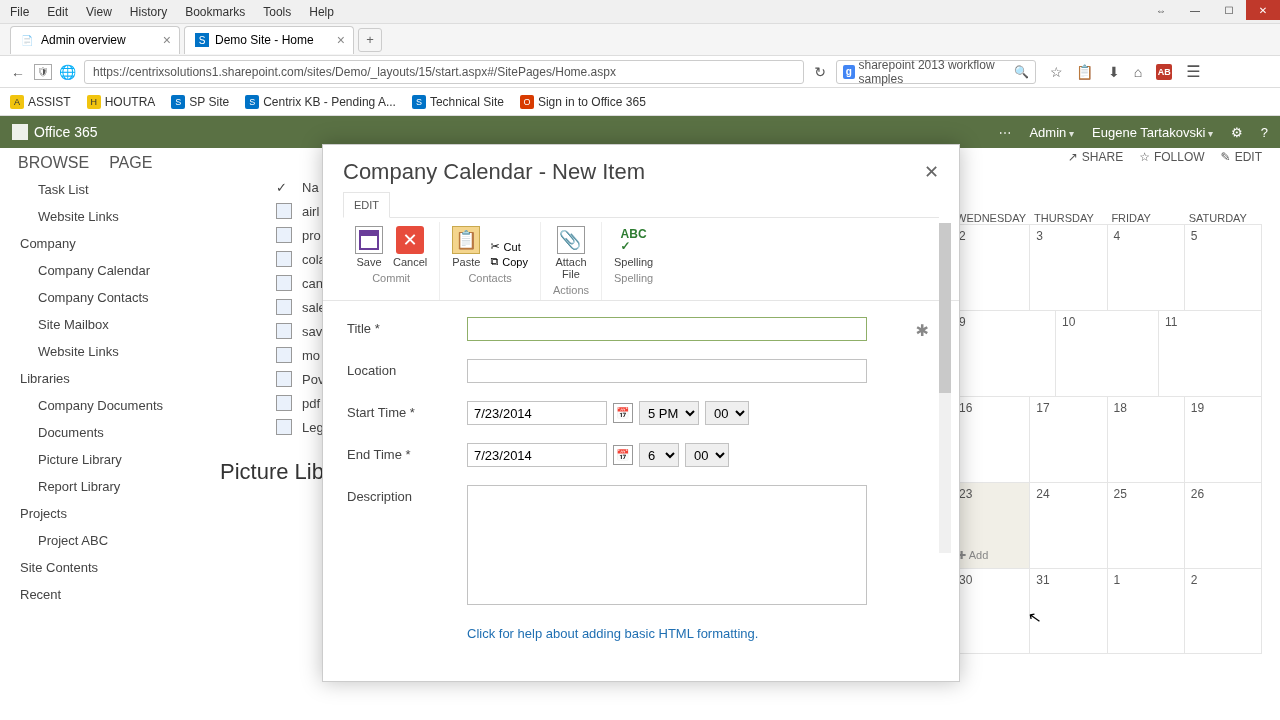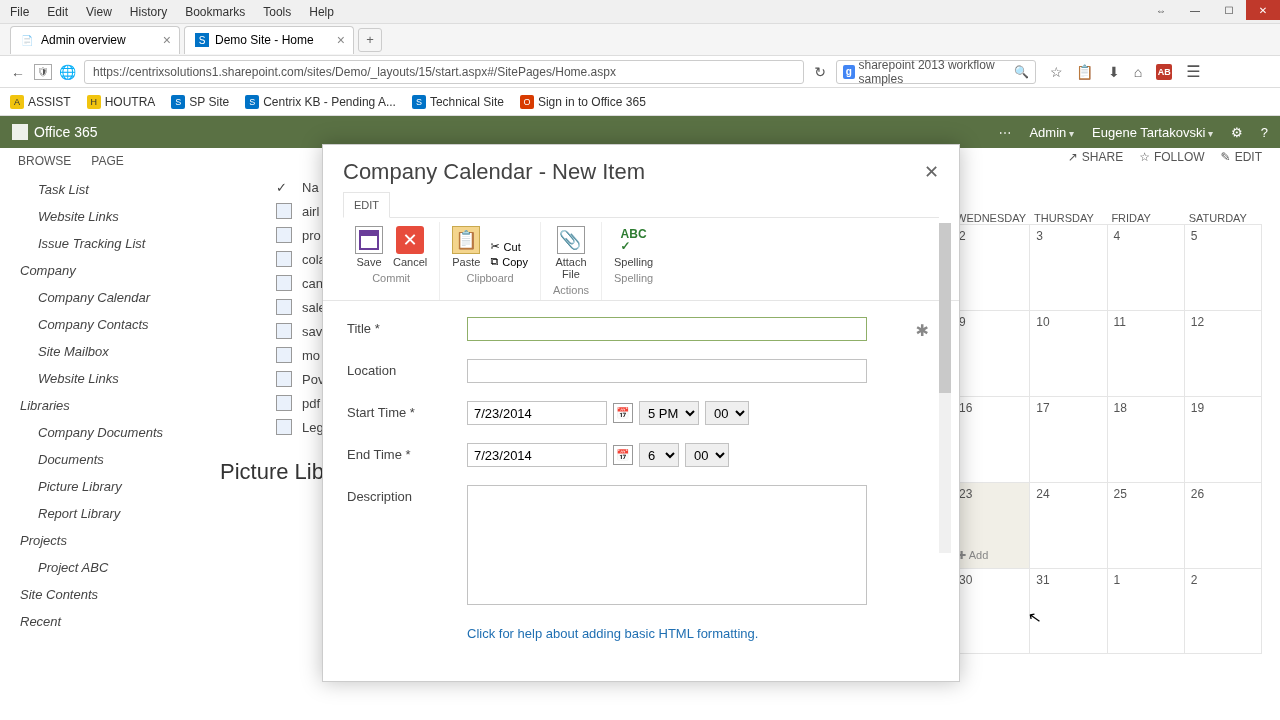--- a/index.html
+++ b/index.html
@@ -38,27 +38,27 @@
 
 
 .suitebar { height: 32px; background: #5a7144; color: white; display: flex; align-items: center; padding: 11px 12px; font-size: 13px; }
 .suite-logo { display: flex; align-items: center; gap: 6px; font-size: 14px; }
 .suite-logo .sq { width: 16px; height: 16px; background: #fff; opacity: 0.9; }
 .suite-right { margin-left: auto; display: flex; align-items: center; gap: 18px; }
 .suite-right .dd::after { content: " ▾"; font-size: 10px; opacity: 0.8; }
 
 
 .sp-page { position: relative; height: calc(720px - 24px - 32px - 32px - 28px - 32px); display: flex; }
-.ribbon-tabs { position: absolute; top: 0; left: 18px; display: flex; gap: 20px; font-size: 12px; color: #555; }
+.ribbon-tabs { position: absolute; top: 0; left: 18px; display: flex; gap: 20px; font-size: 16px; color: #555; }
 .ribbon-tabs span { padding: 6px 0; }
 .page-commands { position: absolute; right: 18px; top: 2px; display: flex; gap: 16px; font-size: 12px; color: #555; align-items: center; }
 .page-commands .cmd { display: flex; align-items: center; gap: 4px; }
 
 
-.leftnav { width: 210px; padding: 28px 10px 0 20px; font-size: 13px; color: #444; overflow: hidden; font-style: italic; }
+.leftnav { width: 210px; padding: 28px 10px 0 20px; font-size: 13px; color: #444; overflow: hidden; }
 .leftnav .navitem { padding: 6px 0 6px 18px; color: #444; }
 .leftnav .navhead { padding: 6px 0; color: #444; }
 
 
 .maincontent { flex: 1; padding: 28px 10px 0 10px; position: relative; }
 .doclist-row { display: flex; align-items: center; gap: 10px; padding: 4px 0; font-size: 13px; color: #444; }
 .doclist-row .dicon { width: 16px; height: 16px; border: 1px solid #999; background: #eaf1fb; }
 .picture-lib-title { font-size: 22px; color: #333; margin-top: 20px; font-weight: 300; }
 
 
@@ -226,21 +226,20 @@
       </div>
     <div class="cmd">
         <span>✎</span>
         <span>EDIT</span>
       </div>
   </div>
 
   <div class="leftnav">
     <div class="navitem">Task List</div>
     <div class="navitem">Website Links</div>
-    <div class="navitem">Issue Tracking List</div>
     <div class="navhead">Company</div>
     <div class="navitem">Company Calendar</div>
     <div class="navitem">Company Contacts</div>
     <div class="navitem">Site Mailbox</div>
     <div class="navitem">Website Links</div>
     <div class="navhead">Libraries</div>
     <div class="navitem">Company Documents</div>
     <div class="navitem">Documents</div>
     <div class="navitem">Picture Library</div>
     <div class="navitem">Report Library</div>
@@ -322,21 +321,20 @@
       <div class="cal-row">
         <div class="cal-cell">2</div>
         <div class="cal-cell">3</div>
         <div class="cal-cell">4</div>
         <div class="cal-cell">5</div>
       </div>
       <div class="cal-row">
         <div class="cal-cell">9</div>
         <div class="cal-cell">10</div>
         <div class="cal-cell">11</div>
-        <div class="cal-cell">12</div>
       </div>
       <div class="cal-row">
         <div class="cal-cell">16</div>
         <div class="cal-cell">17</div>
         <div class="cal-cell">18</div>
         <div class="cal-cell">19</div>
       </div>
       <div class="cal-row">
         <div class="cal-cell today">
           <span>23</span>
@@ -390,21 +388,21 @@
           <div>
               <span>✂</span>
               <span>Cut</span>
             </div>
           <div>
               <span>⧉</span>
               <span>Copy</span>
             </div>
         </div>
       </div>
-      <div class="group-label">Clipboard</div>
+      <div class="group-label">Contacts</div>
     </div>
     <div class="ribbon-group">
       <div class="ribbon-btns">
         <div class="rbtn">
             <div class="ricon attach">📎</div>
             <span style="white-space:pre-line;text-align:center">Attach
 File</span>
           </div>
       </div>
       <div class="group-label">Actions</div>

